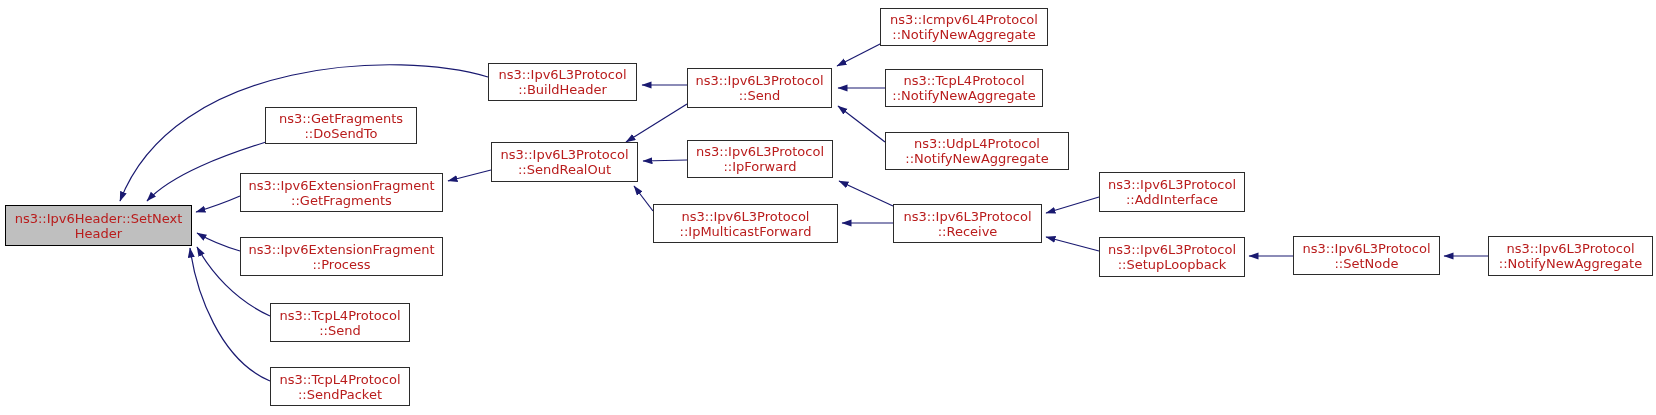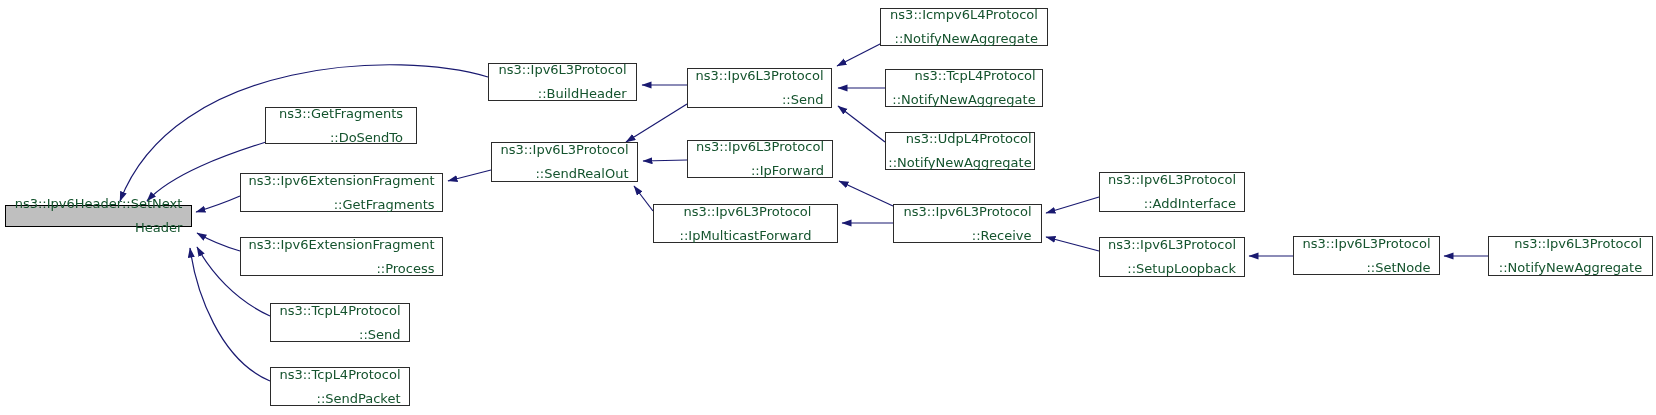--- a/index.html
+++ b/index.html
@@ -19,27 +19,27 @@
     position: absolute;
     left: 0; top: 0;
     width: 1656px;
     height: 415px;
   }
   .node {
     position: absolute;
     box-sizing: border-box;
     background: #ffffff;
     border: 1px solid #2b2b2b;
-    color: #14532d;
+    color: #b91c1c;
     font-size: 13px;
-    line-height: 24px;
+    line-height: 15px;
     display: flex;
     align-items: center;
     justify-content: center;
-    text-align: right;
+    text-align: center;
     white-space: pre-line;
     cursor: pointer;
   }
   .node.highlight {
     background: #bfbfbf;
     border: 1.5px solid #000000;
     cursor: default;
   }
   .edge {
     fill: none;
@@ -74,21 +74,21 @@
         <path d="M885,142 L838,106" class="edge" marker-end="url(#arrowhead)"></path>
         <path d="M893,206 L839,181" class="edge" marker-end="url(#arrowhead)"></path>
         <path d="M893,223 L842,223" class="edge" marker-end="url(#arrowhead)"></path>
         <path d="M1099,197 L1046,213" class="edge" marker-end="url(#arrowhead)"></path>
         <path d="M1099,251 L1046,237" class="edge" marker-end="url(#arrowhead)"></path>
         <path d="M1293,256 L1249,256" class="edge" marker-end="url(#arrowhead)"></path>
         <path d="M1488,256 L1444,256" class="edge" marker-end="url(#arrowhead)"></path>
       </g>
   </svg>
   <div id="node-layer">
-      <div class="node highlight" style="left: 5px; top: 205px; width: 187px; height: 22px;">ns3::Ipv6Header::SetNext
+      <div class="node highlight" style="left: 5px; top: 205px; width: 187px; height: 41px;">ns3::Ipv6Header::SetNext
 Header</div>
       <div class="node" style="left: 265px; top: 107px; width: 152px; height: 37px;">ns3::GetFragments
 ::DoSendTo</div>
       <div class="node" style="left: 240px; top: 173px; width: 203px; height: 39px;">ns3::Ipv6ExtensionFragment
 ::GetFragments</div>
       <div class="node" style="left: 240px; top: 237px; width: 203px; height: 39px;">ns3::Ipv6ExtensionFragment
 ::Process</div>
       <div class="node" style="left: 270px; top: 303px; width: 140px; height: 39px;">ns3::TcpL4Protocol
 ::Send</div>
       <div class="node" style="left: 270px; top: 367px; width: 140px; height: 39px;">ns3::TcpL4Protocol
@@ -100,21 +100,21 @@
       <div class="node" style="left: 687px; top: 68px; width: 145px; height: 40px;">ns3::Ipv6L3Protocol
 ::Send</div>
       <div class="node" style="left: 687px; top: 140px; width: 146px; height: 38px;">ns3::Ipv6L3Protocol
 ::IpForward</div>
       <div class="node" style="left: 653px; top: 204px; width: 185px; height: 39px;">ns3::Ipv6L3Protocol
 ::IpMulticastForward</div>
       <div class="node" style="left: 880px; top: 8px; width: 168px; height: 38px;">ns3::Icmpv6L4Protocol
 ::NotifyNewAggregate</div>
       <div class="node" style="left: 885px; top: 69px; width: 158px; height: 38px;">ns3::TcpL4Protocol
 ::NotifyNewAggregate</div>
-      <div class="node" style="left: 885px; top: 132px; width: 150px; height: 38px;">ns3::UdpL4Protocol
+      <div class="node" style="left: 885px; top: 132px; width: 184px; height: 38px;">ns3::UdpL4Protocol
 ::NotifyNewAggregate</div>
       <div class="node" style="left: 893px; top: 204px; width: 149px; height: 39px;">ns3::Ipv6L3Protocol
 ::Receive</div>
       <div class="node" style="left: 1099px; top: 172px; width: 146px; height: 40px;">ns3::Ipv6L3Protocol
 ::AddInterface</div>
       <div class="node" style="left: 1099px; top: 237px; width: 146px; height: 40px;">ns3::Ipv6L3Protocol
 ::SetupLoopback</div>
       <div class="node" style="left: 1293px; top: 236px; width: 147px; height: 39px;">ns3::Ipv6L3Protocol
 ::SetNode</div>
       <div class="node" style="left: 1488px; top: 236px; width: 165px; height: 40px;">ns3::Ipv6L3Protocol

